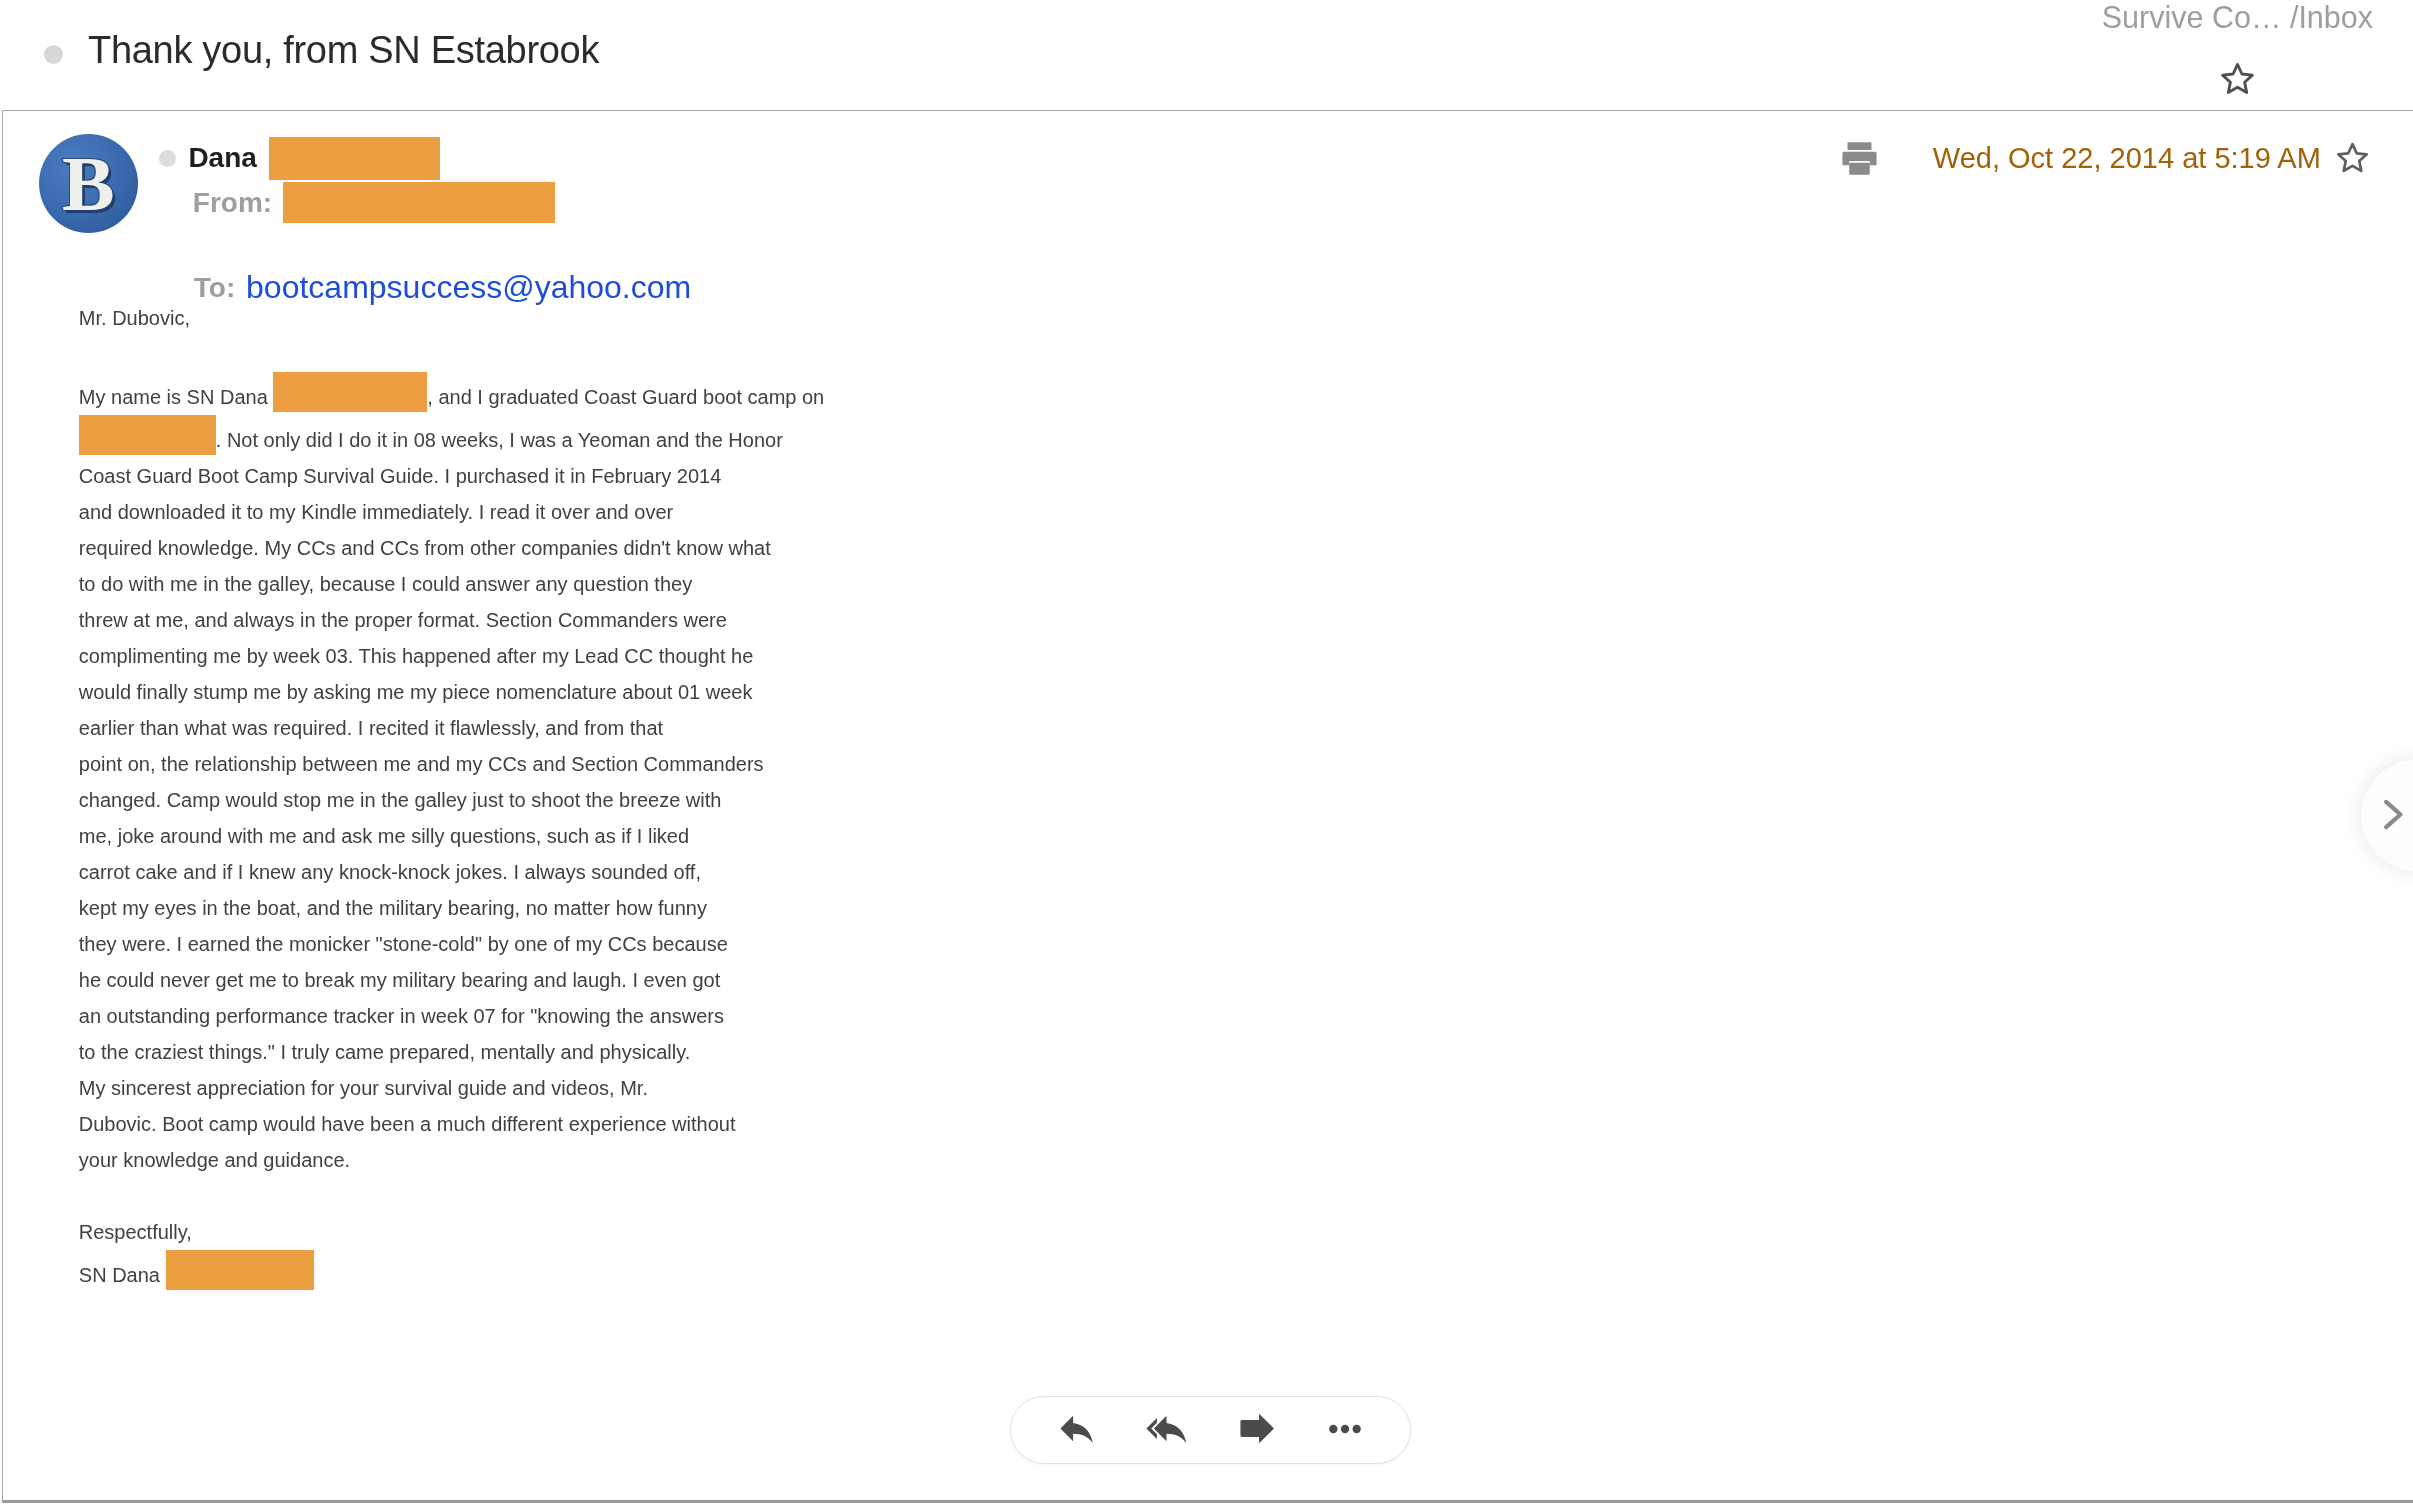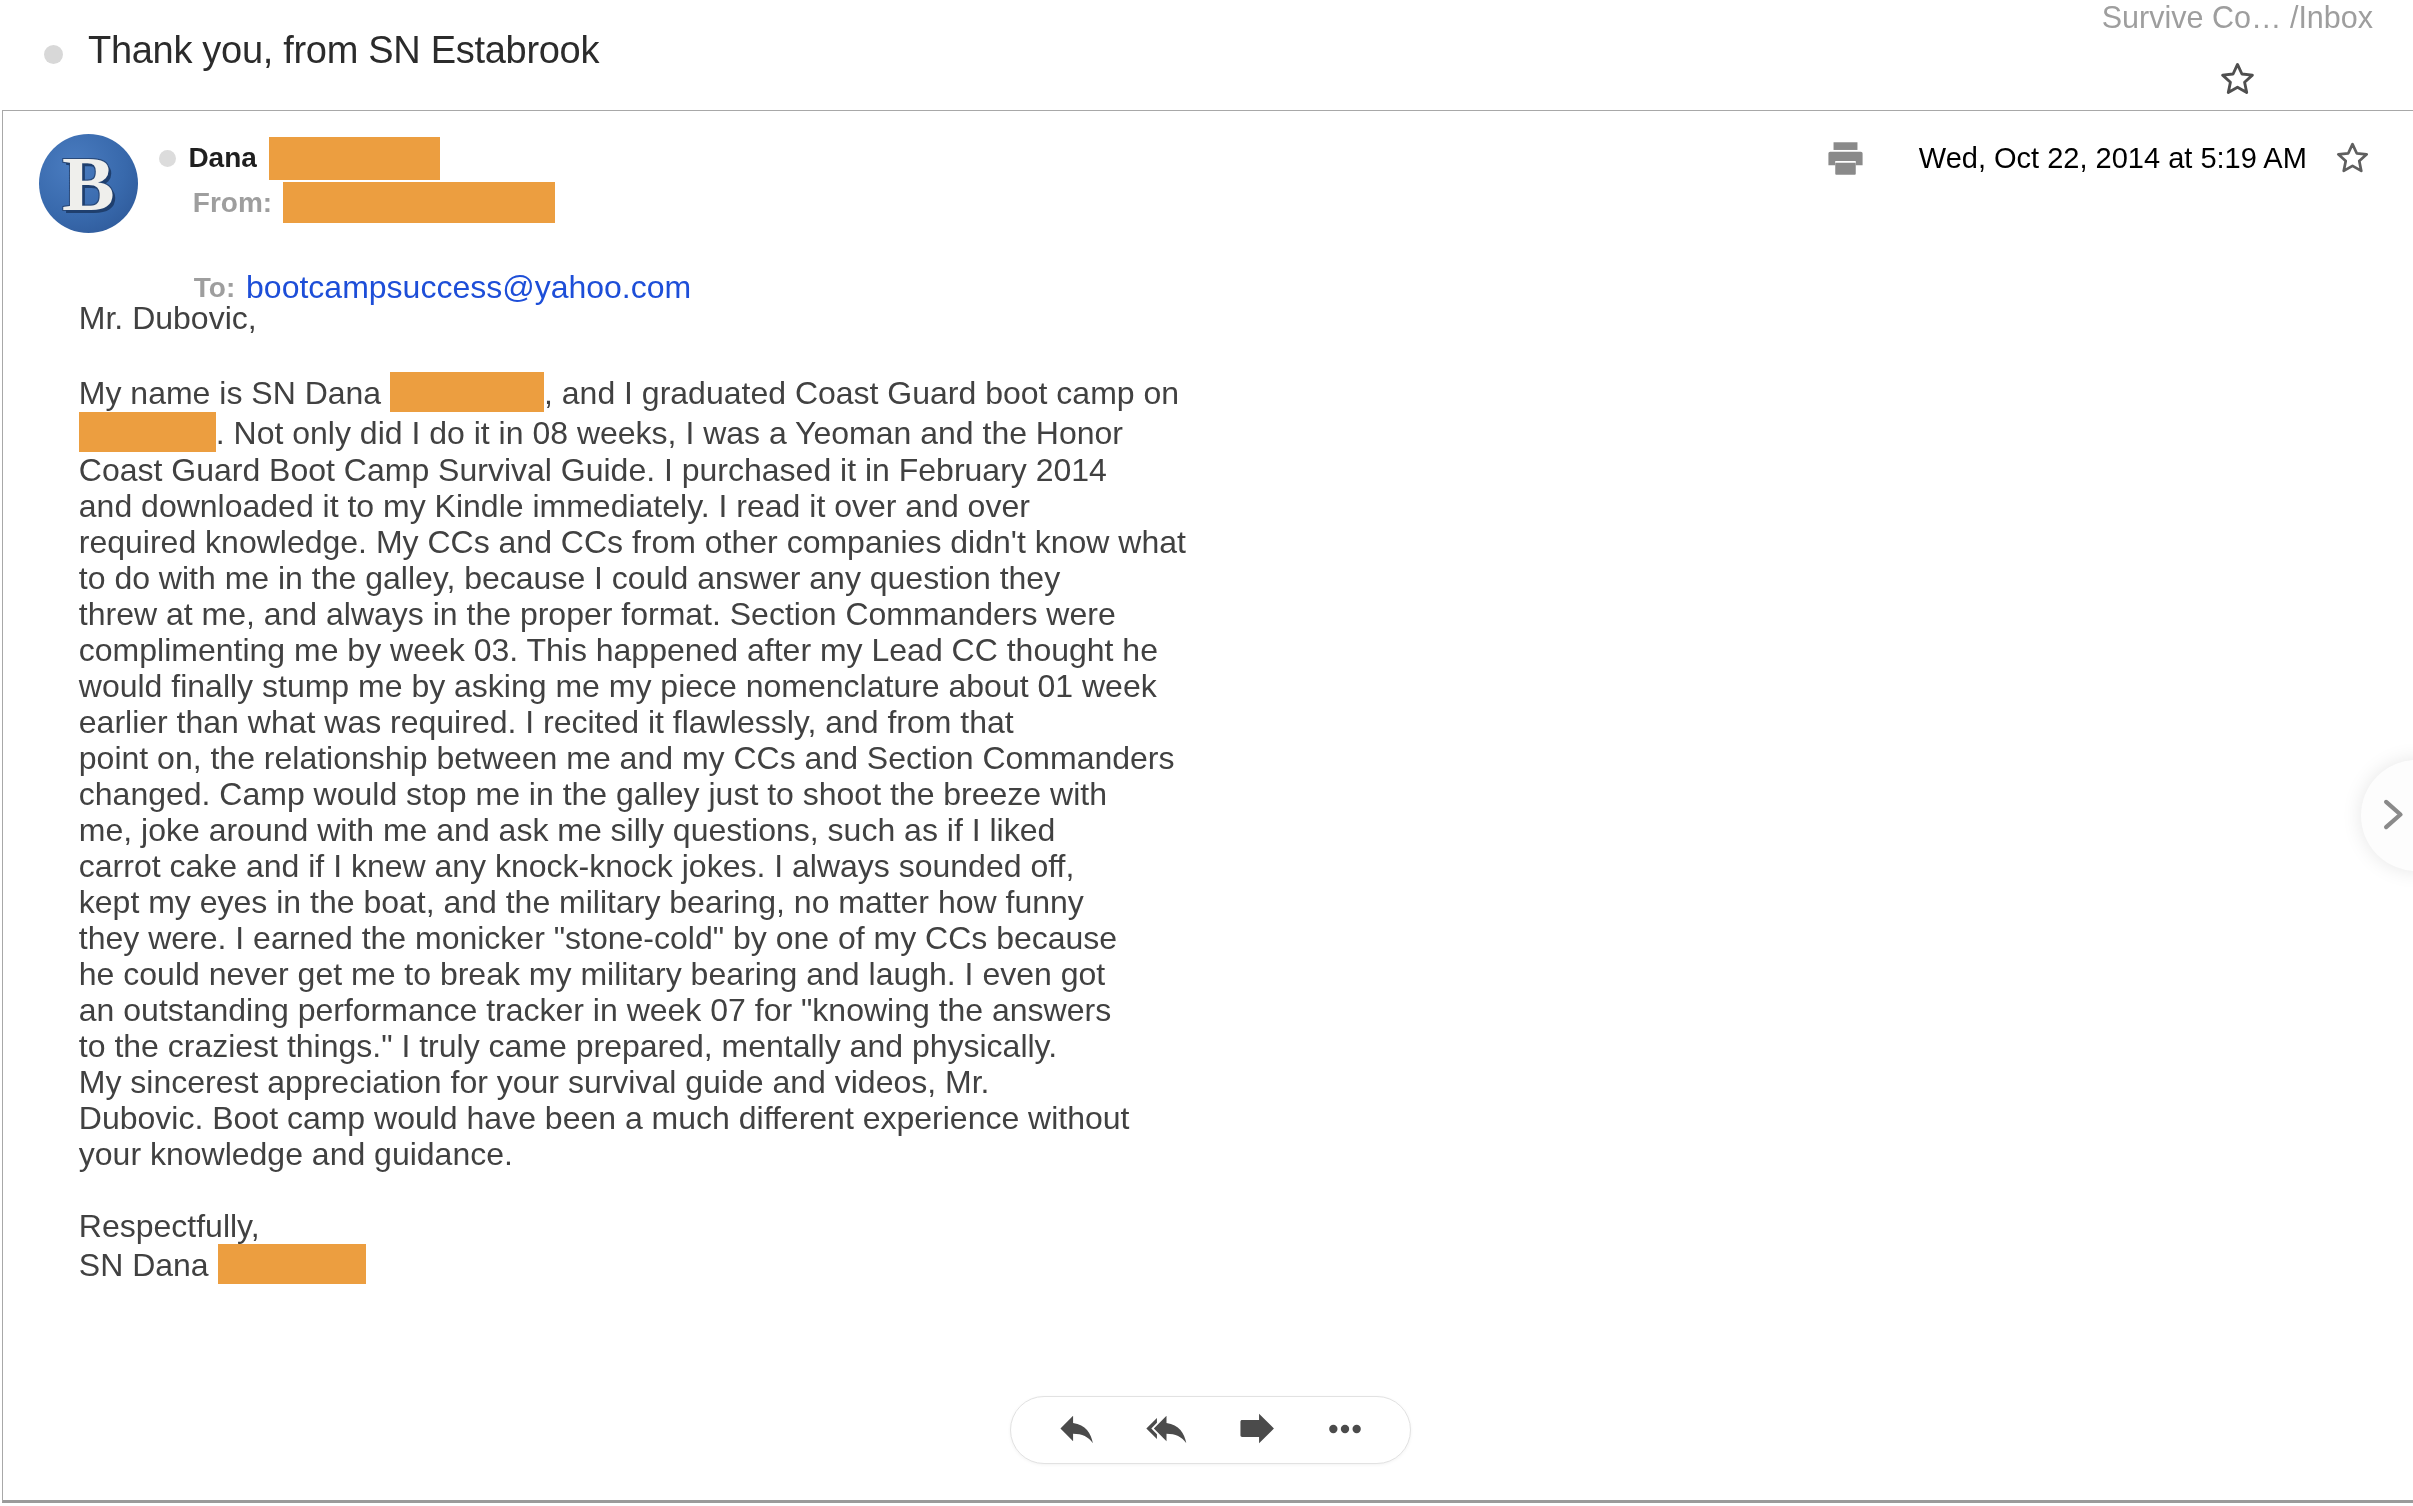--- a/index.html
+++ b/index.html
@@ -42,26 +42,26 @@
   .meta-label { font-size:28px; font-weight:700; color:#9e9e9e; }
   .to-address { font-size:32px; color:#1d4ed8; }
   .redaction { display:inline-block; background:var(--redaction,#EC9E40); height:40px;
     vertical-align:-8px; }
   .header-redact-1 { width:171px; height:43px; }
   .header-redact-2 { width:272px; height:41px; }
 
   .header-right { position:absolute; right:41px; top:0; height:95px;
     display:flex; align-items:center; }
   .print-btn { color:#8a8a8a; margin-right:52px; cursor:pointer; }
-  .date { font-size:29px; color:#000000; white-space:nowrap; margin-right:25px; }
+  .date { font-size:29px; color:#a16207; white-space:nowrap; margin-right:11px; }
   .header-star { color:#5f5f5f; cursor:pointer; }
 
   
   .email-body { position:absolute; left:76px; top:189px; width:1257px;
-    font-size:32px; line-height:36px; color:#414141; }
+    font-size:20px; line-height:36px; color:#414141; }
   .body-line { min-height:36px; white-space:nowrap; }
 
   
   .toolbar { position:absolute; left:1007px; top:1285px; width:401px; height:68px;
     background:#fff; border:1.8px solid #e2e2e2; border-radius:34px;
     display:flex; align-items:center; justify-content:space-between; padding:0 45px;
     box-shadow:0 0.9px 3.6px rgba(0,0,0,0.05); }
   .toolbar button { background:none; border:none; color:#4b4b4b; cursor:pointer;
     display:flex; align-items:center; padding:0; }
 

